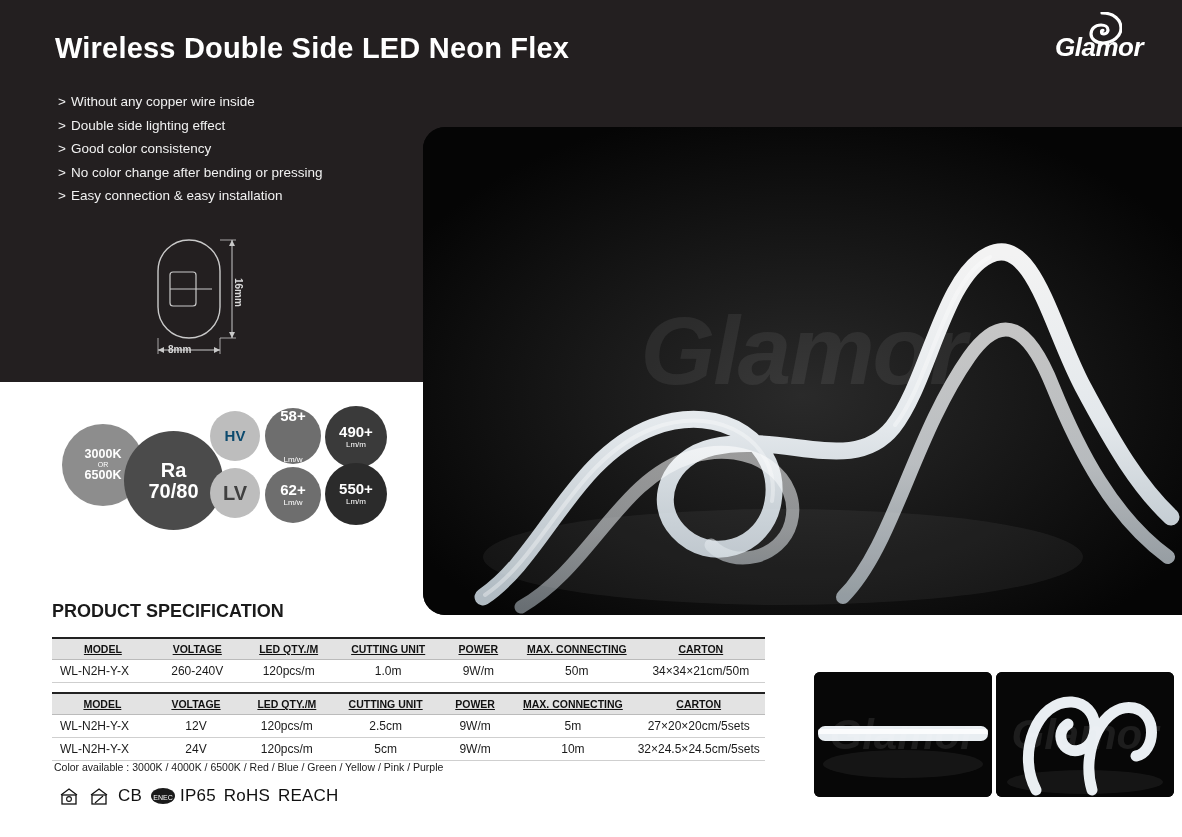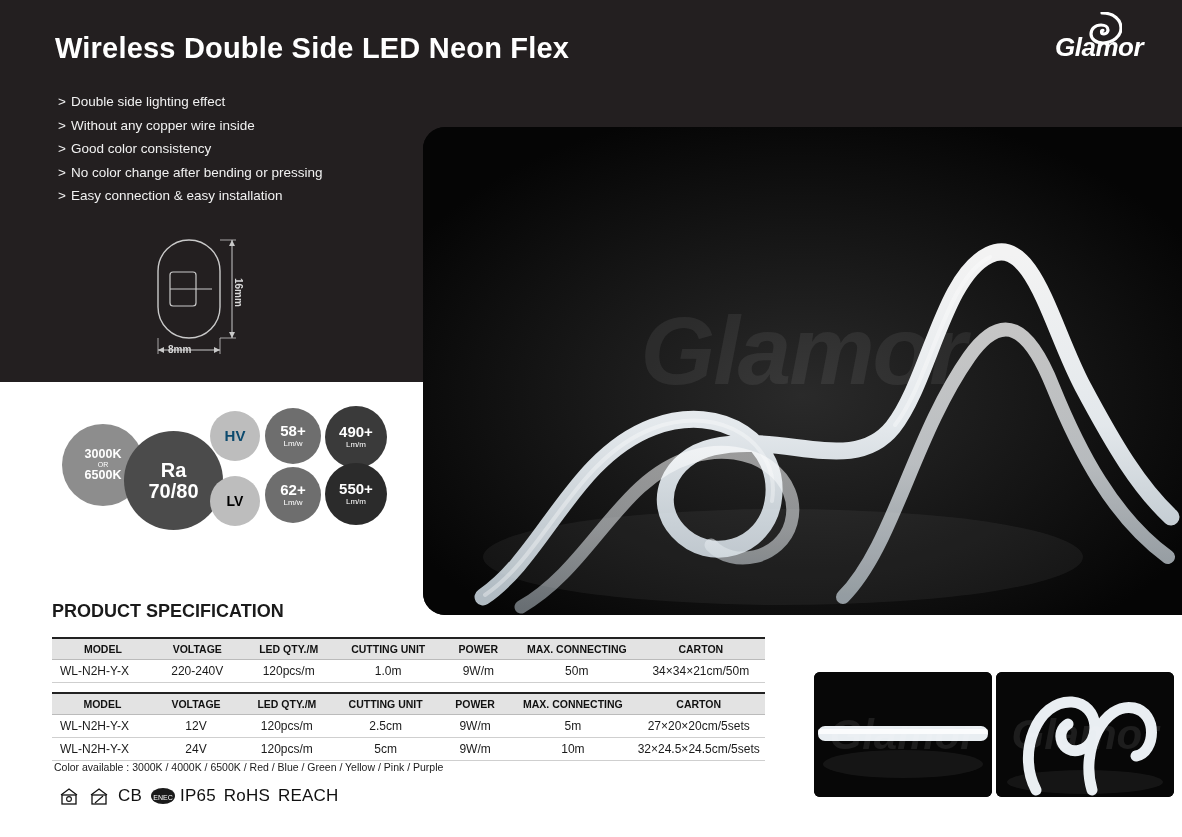--- a/index.html
+++ b/index.html
@@ -150,26 +150,26 @@
   .c-kelvin .orsm { font-size: 7px; font-weight: normal; }
   .c-ra {
     left: 62px; top: 25px; width: 99px; height: 99px;
     background: #4b4b4b; font-size: 20px;
   }
   .c-hvb {
     left: 148px; top: 5px; width: 50px; height: 50px;
     background: #bdbdbd; color: #0c4a6e; font-size: 15px; font-weight: bold;
   }
   .c-lvb {
-    left: 148px; top: 70px; width: 50px; height: 50px;
-    background: #bdbdbd; color: #000000; font-size: 14px; font-weight: bold;
+    left: 148px; top: 62px; width: 50px; height: 50px;
+    background: #bdbdbd; color: #404040; font-size: 20px; font-weight: bold;
   }
   .c-hv58 {
     left: 203px; top: 2px; width: 56px; height: 56px;
-    background: #6e6e6e; font-size: 15px;
+    background: #6e6e6e; font-size: 15px; justify-content: space-between;
   }
   .c-hv490 {
     left: 263px; top: 0px; width: 62px; height: 62px;
     background: #3a3a3a; font-size: 15px;
   }
   .c-lv62 {
     left: 203px; top: 61px; width: 56px; height: 56px;
     background: #6e6e6e; font-size: 15px;
   }
   .c-lv550 {
@@ -220,20 +220,21 @@
   table.spec.t2 { left: 52px; top: 692px; }
   table.spec thead th {
     background: #e3e3e3;
     font-weight: bold;
     font-size: 10.5px;
     padding: 4px 2px;
     text-align: center;
     border-top: 2px solid #222;
     border-bottom: 1px solid #bbb;
     color: #111;
+    text-decoration: underline;
   }
   table.spec tbody td {
     padding: 4px 2px;
     text-align: center;
     border-bottom: 1px solid #cfcfcf;
     font-size: 12px;
   }
   table.spec tbody td.model { text-align: left; padding-left: 8px; }
   table.spec thead th.model { text-align: center; }
   .color-avail {
@@ -303,22 +304,22 @@
   <div class="title">Wireless Double Side LED Neon Flex</div>
 
   <div class="logo">
     <svg class="logo-swoosh" viewBox="0 0 40 32">
       <path d="M20 1 C32 1 39 8 39 16 C39 24 31 31 21 31 C14 31 9 27 9 22 C9 17 13 13 19 13 C23 13 26 15 26 18 C26 20.5 24 22 22 22 C20.6 22 19.5 21.2 19.5 20 C19.5 19 20.2 18.3 21 18.3" fill="none" stroke="#ffffff" stroke-width="3.2" stroke-linecap="round"></path>
     </svg>
     <div class="logo-text">Glamor</div>
   </div>
 
   <div class="bullets">
+    <div class="bullet"><span class="chev">&gt;</span><span>Without any copper wire inside</span></div>
     <div class="bullet"><span class="chev">&gt;</span><span>Double side lighting effect</span></div>
-    <div class="bullet"><span class="chev">&gt;</span><span>Without any copper wire inside</span></div>
     <div class="bullet"><span class="chev">&gt;</span><span>Good color consistency</span></div>
     <div class="bullet"><span class="chev">&gt;</span><span>No color change after bending or pressing</span></div>
     <div class="bullet"><span class="chev">&gt;</span><span>Easy connection &amp; easy installation</span></div>
   </div>
 
   <div class="xsection">
     <svg width="160" height="140" viewBox="0 0 160 140">
       <rect x="18" y="12" width="62" height="98" rx="31" ry="31" fill="none" stroke="#c9c9c9" stroke-width="1.4"></rect>
       <rect x="30" y="44" width="26" height="34" rx="3" fill="none" stroke="#c9c9c9" stroke-width="1.2"></rect>
       <line x1="30" y1="61" x2="72" y2="61" stroke="#c9c9c9" stroke-width="1.2"></line>
@@ -409,21 +410,21 @@
         <th style="width:100px">LED QTY./M</th>
         <th style="width:110px">CUTTING UNIT</th>
         <th style="width:80px">POWER</th>
         <th style="width:125px">MAX. CONNECTING</th>
         <th style="width:130px">CARTON</th>
       </tr>
     </thead>
     <tbody>
       <tr>
         <td class="model">WL-N2H-Y-X</td>
-        <td>220-240V</td>
+        <td>260-240V</td>
         <td>120pcs/m</td>
         <td>1.0m</td>
         <td>9W/m</td>
         <td>50m</td>
         <td>34×34×21cm/50m</td>
       </tr>
     </tbody>
   </table>
 
   <table class="spec t2">

